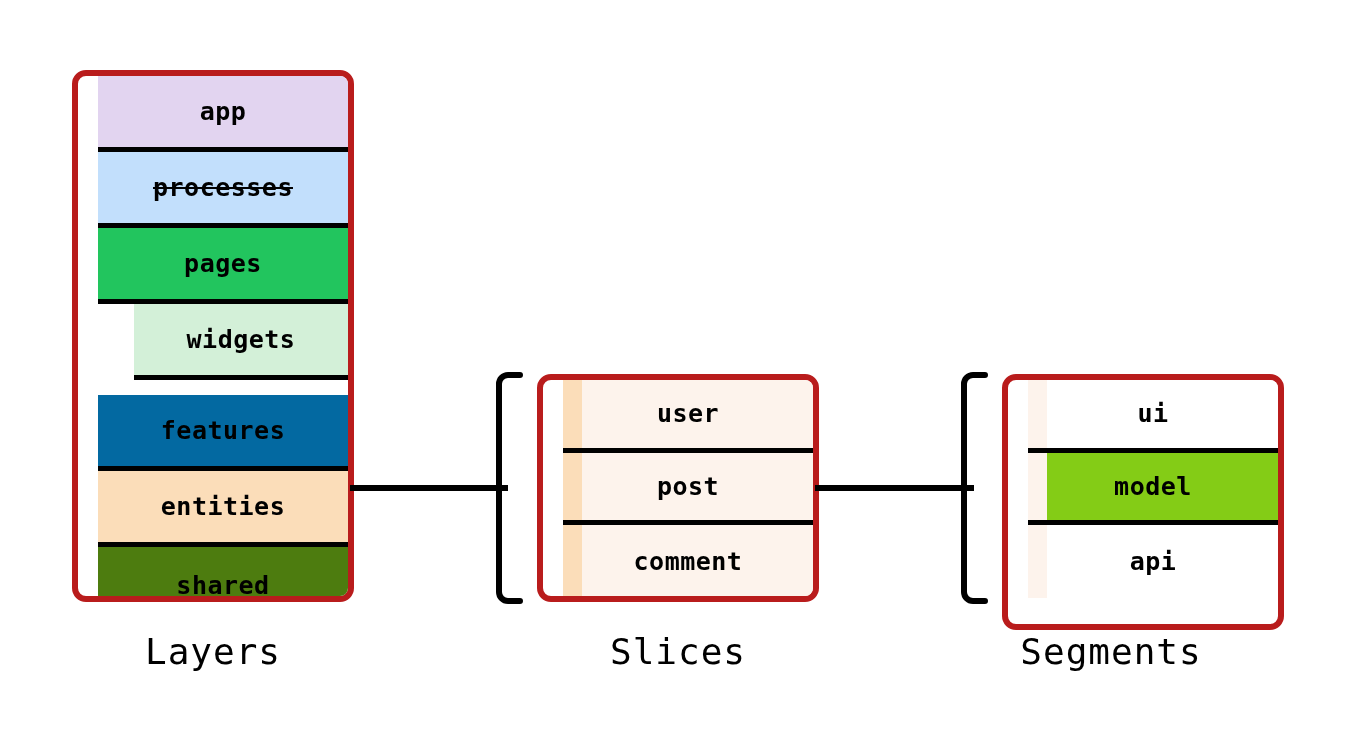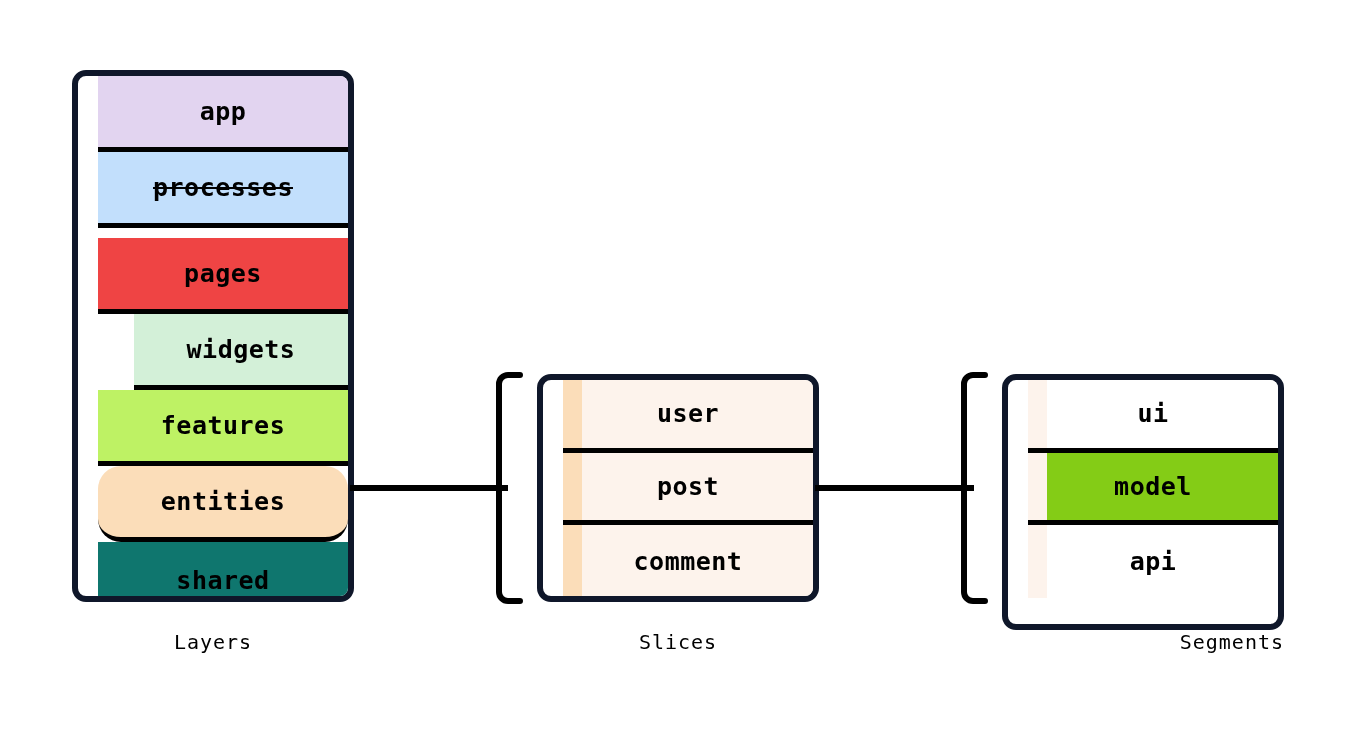--- a/index.html
+++ b/index.html
@@ -20,21 +20,21 @@
     position: absolute;
     left: 0; top: 0;
     width: 1355px;
     height: 754px;
   }
 
   
   .box {
     position: absolute;
     box-sizing: border-box;
-    border: 6px solid #0f172a;
+    border: 6px solid #b91c1c;
     border-radius: 14px;
     overflow: hidden;
     background: #ffffff;
     padding-left: 20px;
   }
 
   .row {
     position: relative;
     box-sizing: border-box;
     display: flex;
@@ -118,62 +118,62 @@
   }
   #connector-1 { left: 350px; top: 485px; width: 158px; }
   #connector-2 { left: 815px; top: 485px; width: 159px; }
 
   
   .caption {
     position: absolute;
     top: 630px;
     width: 282px;
     text-align: center;
-    font-size: 20px;
+    font-size: 36px;
     font-weight: 400;
     color: #000000;
     letter-spacing: 1px;
     line-height: 1.2;
     white-space: nowrap;
   }
   #caption-layers   { left: 72px; }
   #caption-slices   { left: 537px; }
-  #caption-segments { left: 1002px; text-align: right; }
+  #caption-segments { left: 970px; }
 </style>
 </head>
 <body style="background: rgb(255, 255, 255);">
 
 <div id="stage">
 
   <div class="box" id="layers-box">
     <div class="row" style="background: rgb(226, 212, 240);">
 
       <span class="row-label">app</span>
     </div>
     <div class="row" style="background: rgb(194, 223, 252);">
 
       <span class="row-label strike">processes</span>
     </div>
-    <div class="row" style="background: #ef4444; margin-top: 10px;">
+    <div class="row" style="background: #22c55e;">
 
       <span class="row-label">pages</span>
     </div>
     <div class="row" style="background: rgb(211, 240, 216); margin-left: 36px;">
 
       <span class="row-label">widgets</span>
     </div>
-    <div class="row" style="background: #bef264;">
+    <div class="row" style="background: #0369a1; margin-top: 15px;">
 
       <span class="row-label">features</span>
     </div>
-    <div class="row" style="background: rgb(251, 221, 185); border-radius: 23px;">
+    <div class="row" style="background: rgb(251, 221, 185);">
 
       <span class="row-label">entities</span>
     </div>
-    <div class="row" style="background: #0f766e;">
+    <div class="row" style="background: #4d7c0f;">
 
       <span class="row-label">shared</span>
     </div>
   </div>
 
   <div class="connector" id="connector-1"></div>
 
   <div class="bracket" id="bracket-slices">
     <svg width="26" height="232" viewBox="0 0 26 232" fill="none">
       <path d="M24 3 H12 A9 9 0 0 0 3 12 V220 A9 9 0 0 0 12 229 H24" stroke="#000000" stroke-width="6" stroke-linecap="round" stroke-linejoin="round" fill="none"></path>

